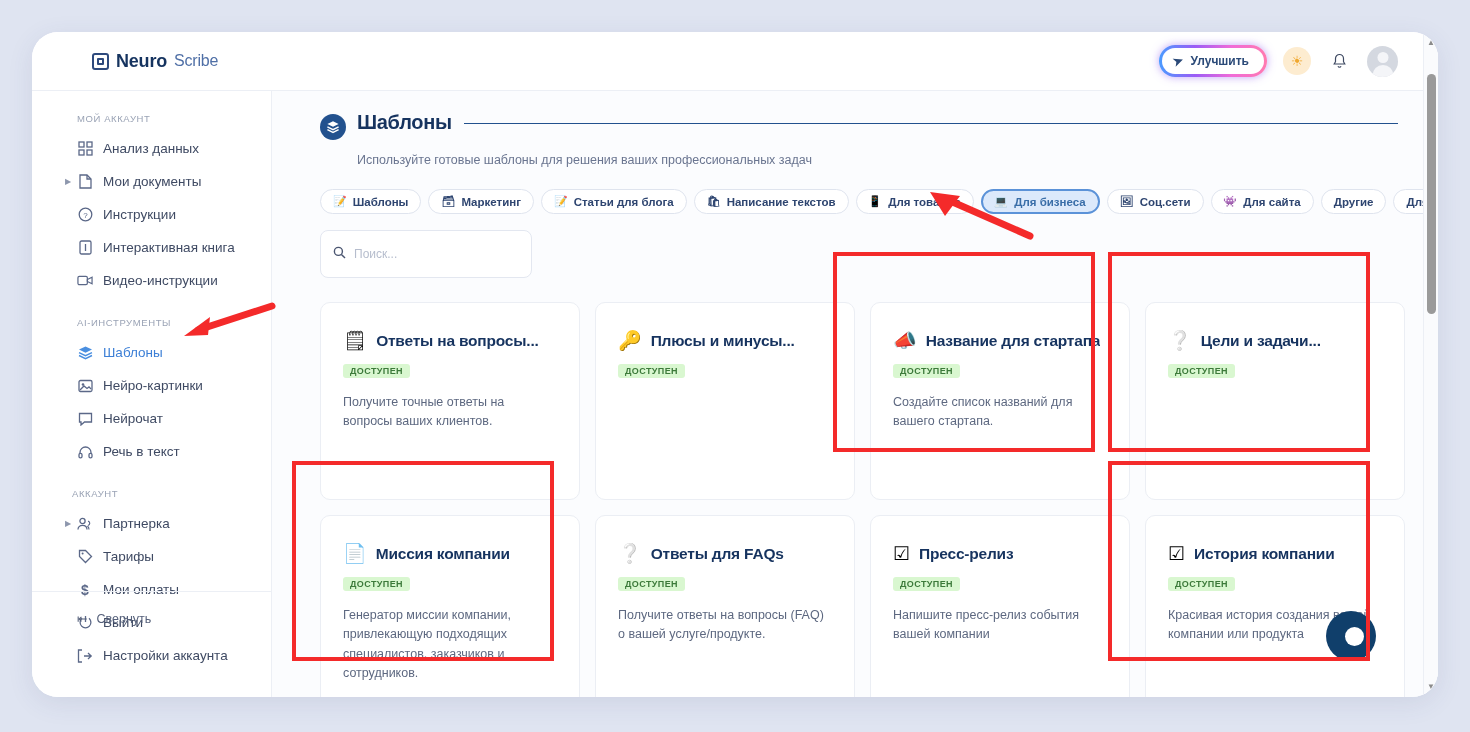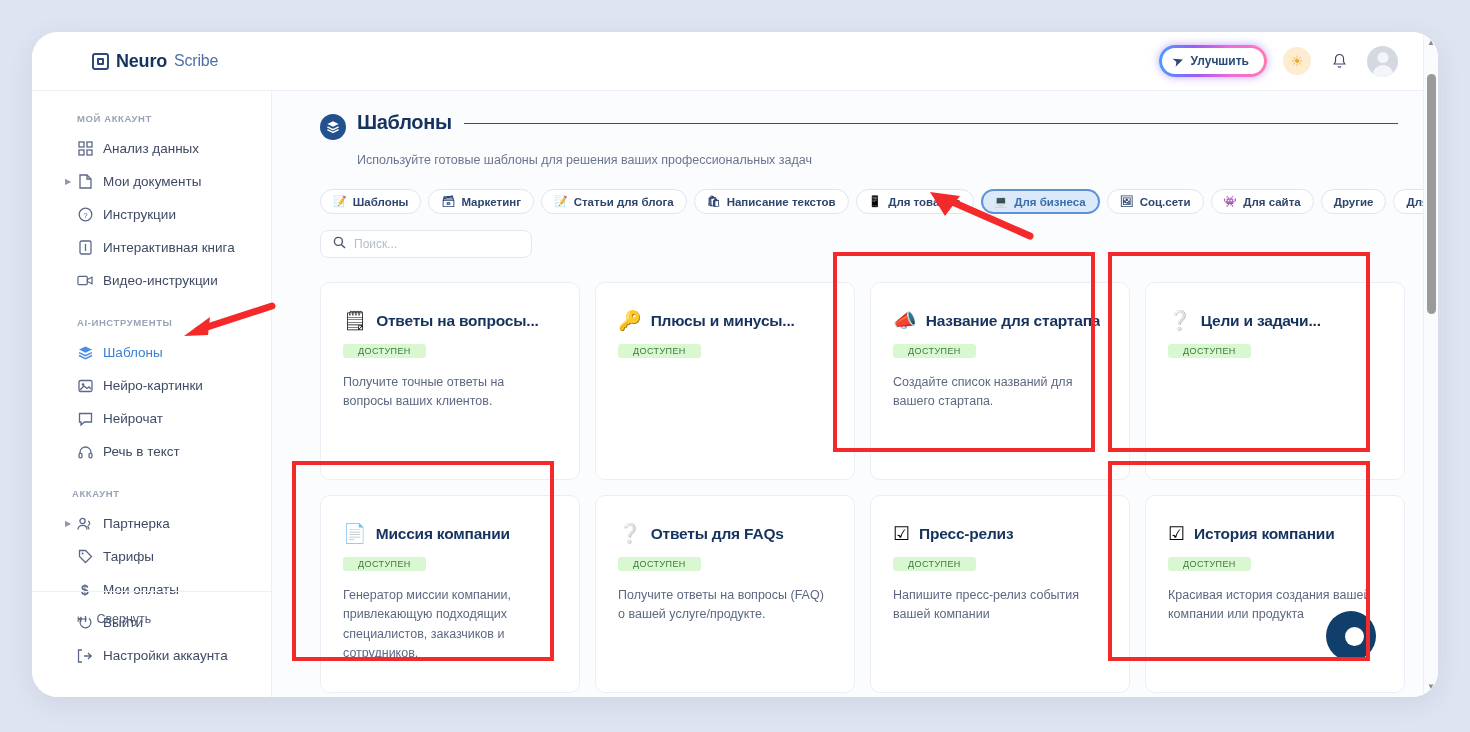--- a/index.html
+++ b/index.html
@@ -80,21 +80,21 @@
 
   
   #sidebar {
     position: absolute; left:0; top:58px;
     width: 240px; height: 607px;
     background:#ffffff;
     border-top: 1px solid #eceff5;
     border-right: 1px solid #eceff5;
   }
   .side-group-title {
-    font-size: 9.5px; font-weight: bold; letter-spacing:.6px;
+    font-size: 9.5px; font-weight: normal; letter-spacing:.6px;
     color:#9aa3b5; text-transform: uppercase;
     padding-left: 45px;
   }
   .side-item {
     display:flex; align-items:center; gap:10px;
     height: 33px; padding-left: 45px;
     font-size: 13.5px; color:#3f4a63;
     cursor:pointer; position:relative;
   }
   .side-item .ico {
@@ -153,21 +153,21 @@
     white-space:nowrap; cursor:pointer;
   }
   .chip .gl { font-size: 11px; }
   .chip.selected {
     background:#dce9fb; border:2px solid #5b92d8; color:#3a6ea8;
   }
 
   
   #search-wrap { padding: 16px 0 0 48px; }
   #search-box {
-    width: 212px; height: 28px;
+    width: 212px; height: 48px;
     border:1px solid #e3e7f0; border-radius:8px; background:#fff;
     display:flex; align-items:center; gap:8px; padding: 0 12px;
   }
   #search-box input {
     border:none; outline:none; flex:1;
     font-size: 12px; color:#4a5570;
     font-family:"Liberation Sans",sans-serif; background:transparent;
   }
   #search-box input::placeholder { color:#b6bdcd; }
 
@@ -186,22 +186,22 @@
   }
   .card-head { display:flex; align-items:center; gap:9px; }
   .card-emoji { font-size: 19px; line-height:1; }
   .card-title {
     font-size: 15.5px; font-weight:bold; color:#16335f; letter-spacing:-.2px;
     white-space:nowrap; overflow:hidden; text-overflow:ellipsis;
   }
   .badge {
     display:inline-block; margin-top: 14px;
     background:#d9f7d0; color:#3c7a3a;
-    font-size:9px; font-weight:normal; letter-spacing:.4px;
-    padding: 2px 15px; border-radius: 3px; text-transform: uppercase;
+    font-size:9px; font-weight:bold; letter-spacing:.4px;
+    padding: 2px 7px; border-radius: 3px; text-transform: uppercase;
   }
   .card-desc {
     margin-top: 15px; font-size: 12.5px; line-height: 1.55; color:#5d6880;
   }
 
   
   #scrollbar {
     position:absolute; right:0; top:0; width:15px; height:665px;
     background:#fafbfd; border-left:1px solid #eceff5;
   }

